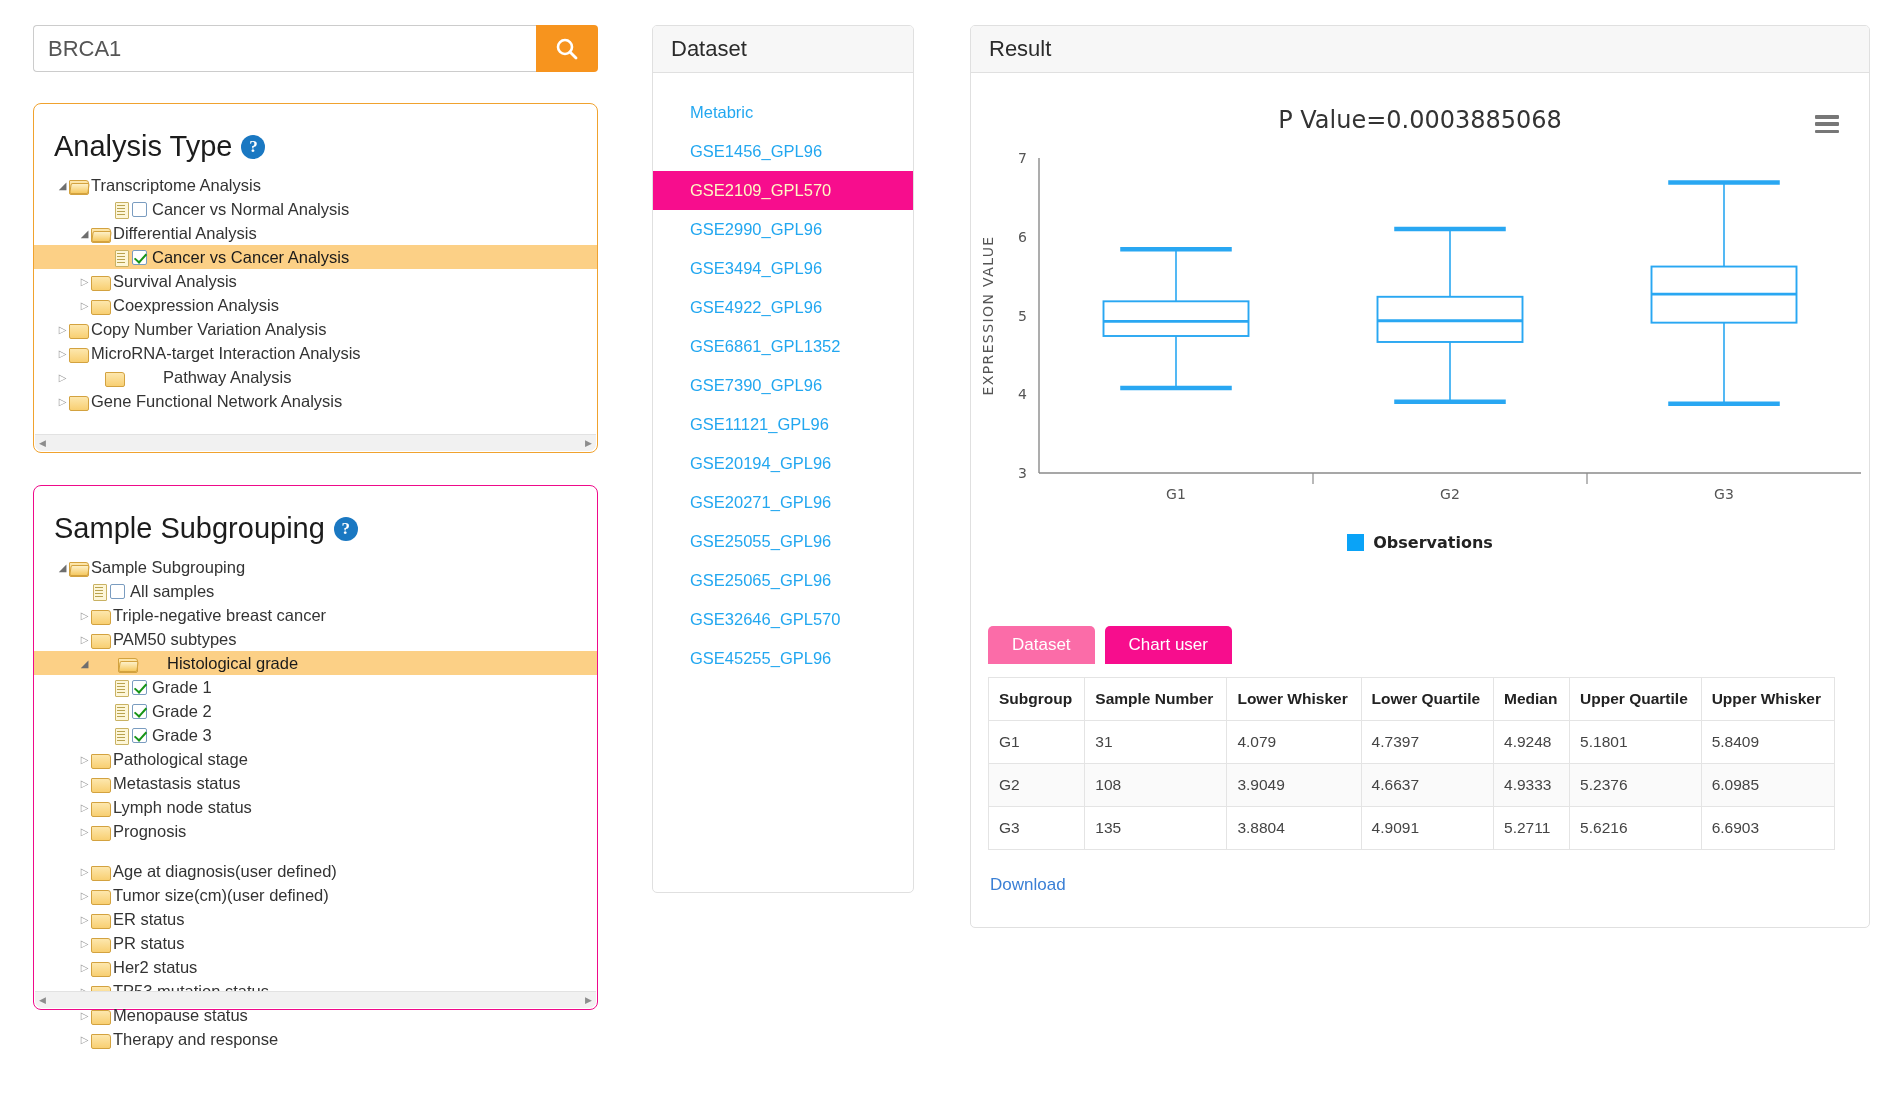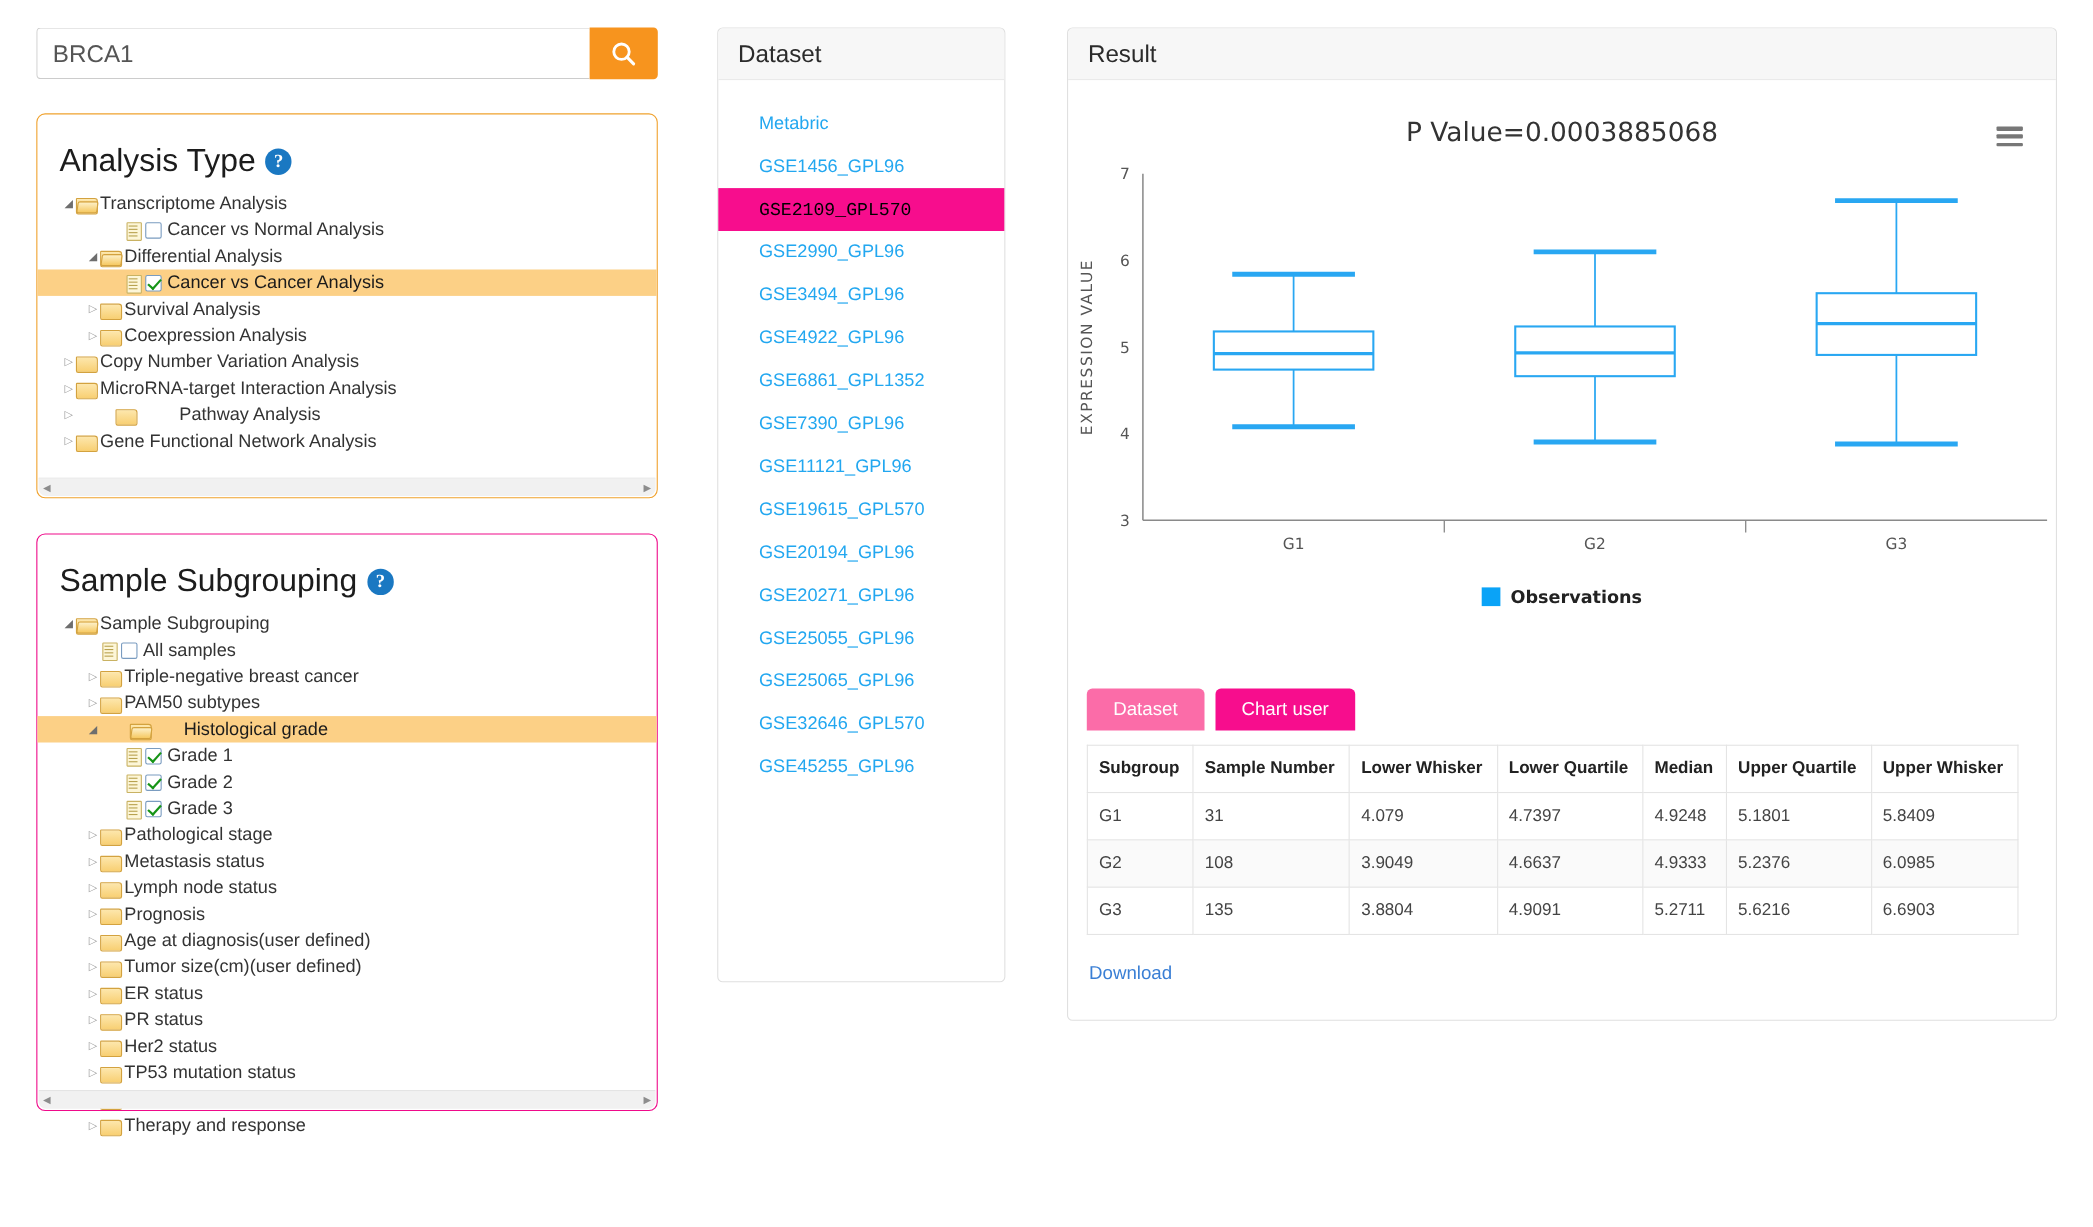--- a/index.html
+++ b/index.html
@@ -119,21 +119,21 @@
   .dataset-head {
     height:47px; background:#f7f7f7; border-bottom:1px solid #e0e0e0;
     border-radius:4px 4px 0 0; display:flex; align-items:center; padding-left:18px;
   }
   .dataset-head-title { font-size:22px; color:#2b2b2b; }
   .dataset-list { padding:20px 0 0 0; }
   .dataset-item {
     display:block; font-size:16.5px; color:#22a7f0;
     padding:10px 0 10px 37px; cursor:pointer; white-space:nowrap;
   }
-  .dataset-item.active { background:#f70d8d; color:#000000;font-family:Liberation Mono, monospace; }
+  .dataset-item.active { background:#f70d8d; color:#fef9c3; }
 
   
   .result-panel {
     position:absolute; left:970px; top:25px; width:900px; height:903px;
     background:#fff; border:1px solid #e0e0e0; border-radius:5px;
   }
   .result-head {
     height:47px; background:#f7f7f7; border-bottom:1px solid #e0e0e0;
     border-radius:4px 4px 0 0; display:flex; align-items:center; padding-left:18px;
   }
@@ -336,21 +336,21 @@
           <li class="tree-row" style="padding-left: 44px;">
             <span class="arrow closed"></span>
             <span class="folder"></span>
             <span class="tree-label">Lymph node status</span>
           </li>
           <li class="tree-row" style="padding-left: 44px;">
             <span class="arrow closed"></span>
             <span class="folder"></span>
             <span class="tree-label">Prognosis</span>
           </li>
-          <li class="tree-row" style="padding-left: 44px;">
+          <li class="tree-row" style="padding-left: 44px; margin-top: 16px;">
             <span class="arrow closed"></span>
             <span class="folder"></span>
             <span class="tree-label">Age at diagnosis(user defined)</span>
           </li>
           <li class="tree-row" style="padding-left: 44px;">
             <span class="arrow closed"></span>
             <span class="folder"></span>
             <span class="tree-label">Tumor size(cm)(user defined)</span>
           </li>
           <li class="tree-row" style="padding-left: 44px;">
@@ -398,21 +398,20 @@
     <div class="dataset-list" id="dataset-list">
         <a class="dataset-item">Metabric</a>
         <a class="dataset-item">GSE1456_GPL96</a>
         <a class="dataset-item active">GSE2109_GPL570</a>
         <a class="dataset-item">GSE2990_GPL96</a>
         <a class="dataset-item">GSE3494_GPL96</a>
         <a class="dataset-item">GSE4922_GPL96</a>
         <a class="dataset-item">GSE6861_GPL1352</a>
         <a class="dataset-item">GSE7390_GPL96</a>
         <a class="dataset-item">GSE11121_GPL96</a>
-        <a class="dataset-item">GSE19615_GPL570</a>
         <a class="dataset-item">GSE20194_GPL96</a>
         <a class="dataset-item">GSE20271_GPL96</a>
         <a class="dataset-item">GSE25055_GPL96</a>
         <a class="dataset-item">GSE25065_GPL96</a>
         <a class="dataset-item">GSE32646_GPL570</a>
         <a class="dataset-item">GSE45255_GPL96</a>
       </div>
   </div>
 
   <div class="result-panel">

